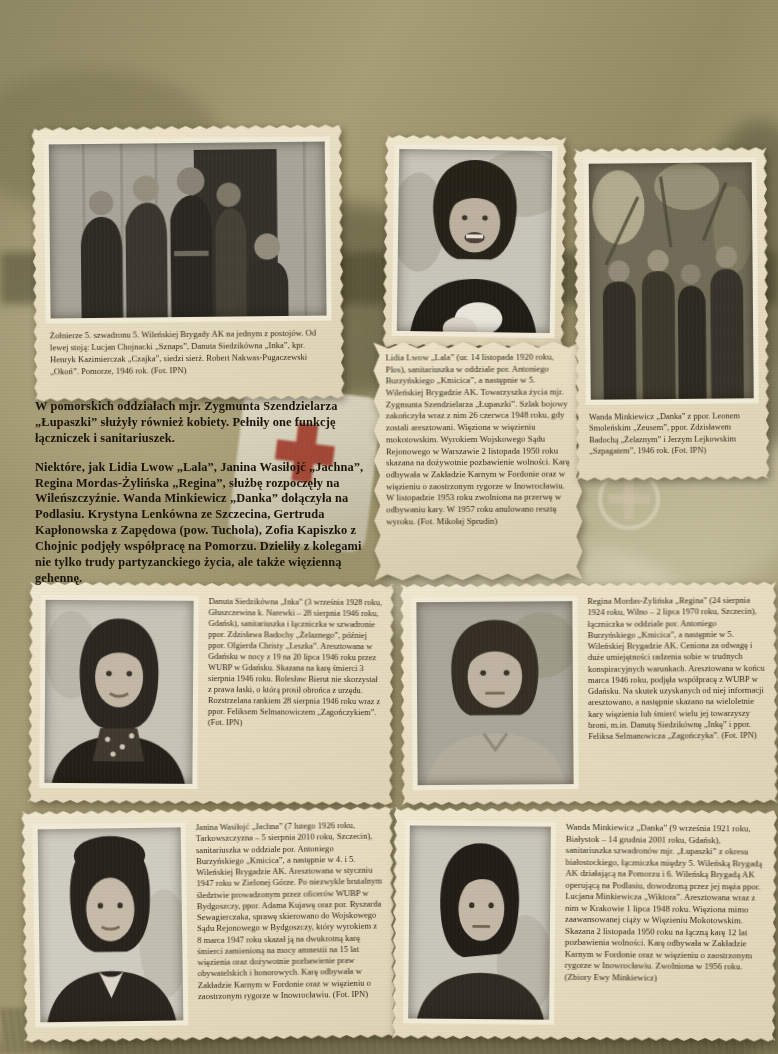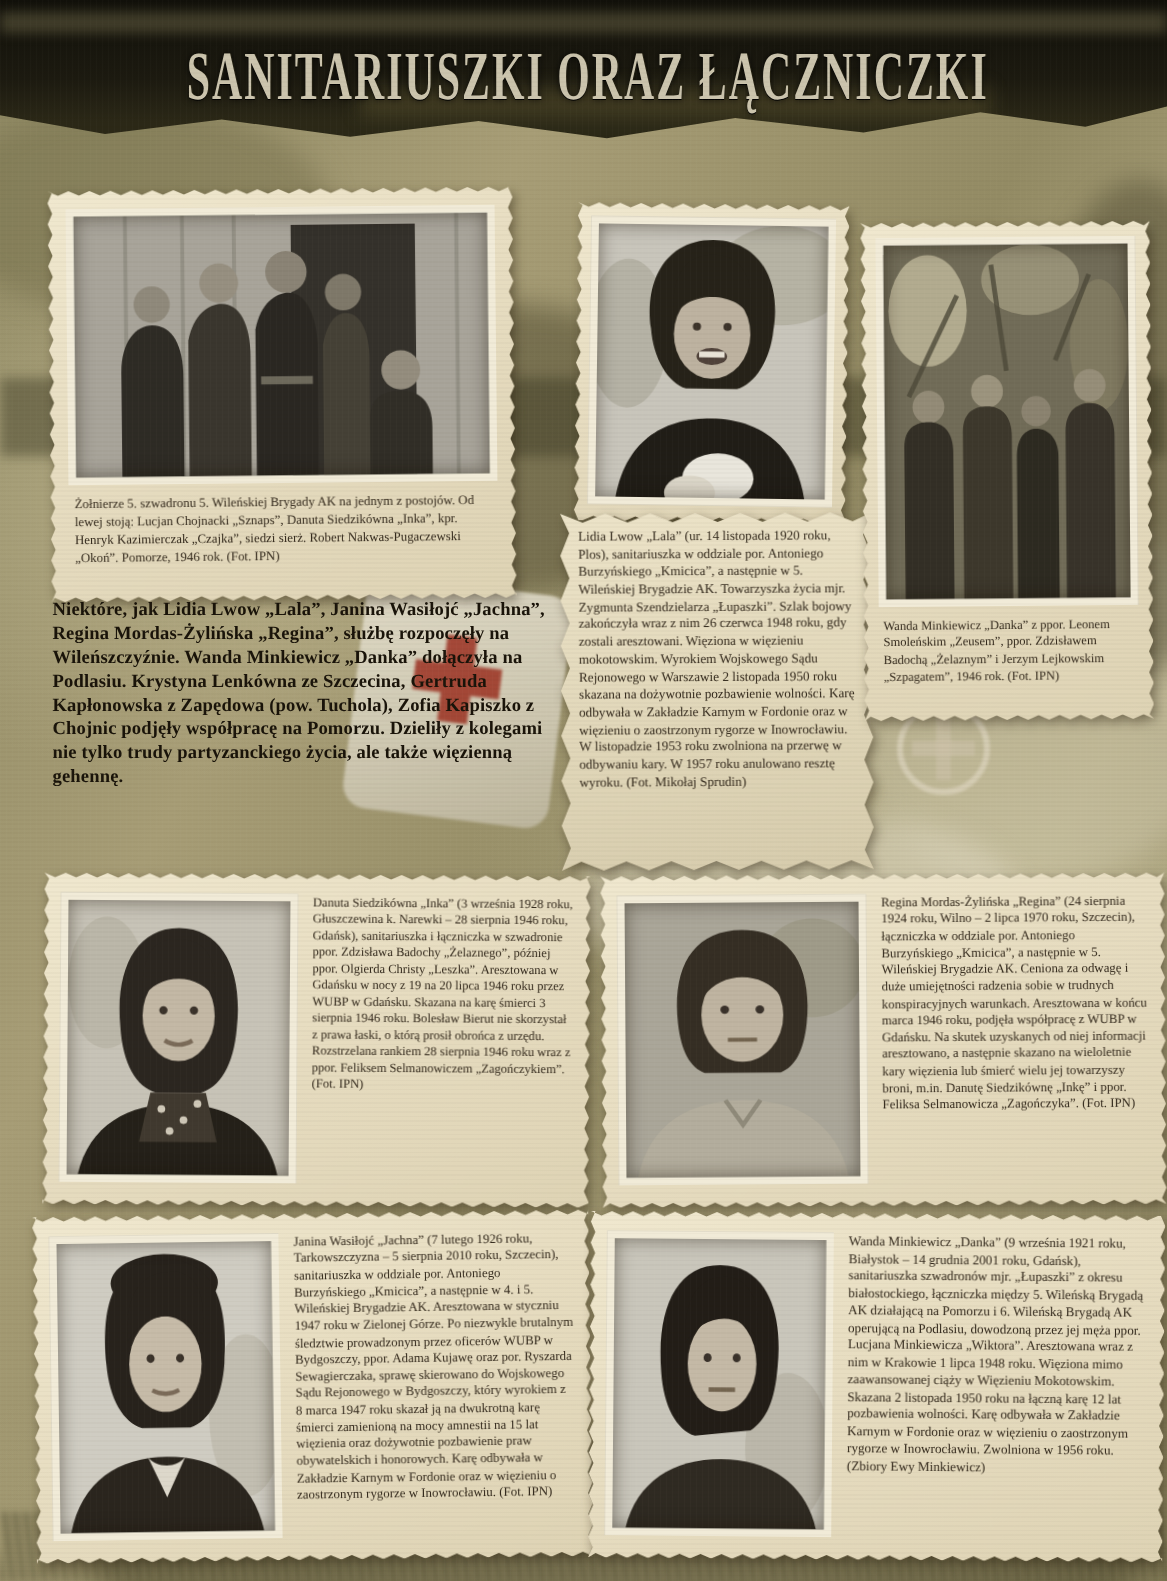--- a/index.html
+++ b/index.html
@@ -77,25 +77,20 @@
   <div class="bgblob b5"></div>
   <div class="bgblob b6"></div>
   <div class="bgband"></div>
   <div class="grass"></div>
 
   <div class="armband">
     <div class="cross"></div>
   </div>
   <div class="emblem"></div>
 
-  <div class="header">
-    <div class="streak"></div>
-    <div class="streak2"></div>
-    <h1 class="title">SANITARIUSZKI ORAZ ŁĄCZNICZKI</h1>
-  </div>
 
   <div class="pos" style="left:33px;top:126px;width:310px;height:274px;transform:rotate(-.6deg);">
     <section class="card deckle" style="clip-path: polygon(0px 0px, 7px 3px, 14px 0px, 21px 3px, 28px 0px, 35px 3px, 42px 0px, 49px 3px, 56px 0px, 63px 3px, 70px 0px, 77px 3px, 84px 0px, 91px 3px, 98px 0px, 105px 3px, 112px 0px, 119px 3px, 126px 0px, 133px 3px, 140px 0px, 147px 3px, 154px 0px, 161px 3px, 168px 0px, 175px 3px, 182px 0px, 189px 3px, 196px 0px, 203px 3px, 210px 0px, 217px 3px, 224px 0px, 231px 3px, 238px 0px, 245px 3px, 252px 0px, 259px 3px, 266px 0px, 273px 3px, 280px 0px, 287px 3px, 294px 0px, 301px 3px, 308px 0px, 307px 0px, 310px 7px, 307px 14px, 310px 21px, 307px 28px, 310px 35px, 307px 42px, 310px 49px, 307px 56px, 310px 63px, 307px 70px, 310px 77px, 307px 84px, 310px 91px, 307px 98px, 310px 105px, 307px 112px, 310px 119px, 307px 126px, 310px 133px, 307px 140px, 310px 147px, 307px 154px, 310px 161px, 307px 168px, 310px 175px, 307px 182px, 310px 189px, 307px 196px, 310px 203px, 307px 210px, 310px 217px, 307px 224px, 310px 231px, 307px 238px, 310px 245px, 307px 252px, 310px 259px, 307px 266px, 310px 273px, 310px 271px, 303px 274px, 296px 271px, 289px 274px, 282px 271px, 275px 274px, 268px 271px, 261px 274px, 254px 271px, 247px 274px, 240px 271px, 233px 274px, 226px 271px, 219px 274px, 212px 271px, 205px 274px, 198px 271px, 191px 274px, 184px 271px, 177px 274px, 170px 271px, 163px 274px, 156px 271px, 149px 274px, 142px 271px, 135px 274px, 128px 271px, 121px 274px, 114px 271px, 107px 274px, 100px 271px, 93px 274px, 86px 271px, 79px 274px, 72px 271px, 65px 274px, 58px 271px, 51px 274px, 44px 271px, 37px 274px, 30px 271px, 23px 274px, 16px 271px, 9px 274px, 2px 271px, 0px 274px, 3px 267px, 0px 260px, 3px 253px, 0px 246px, 3px 239px, 0px 232px, 3px 225px, 0px 218px, 3px 211px, 0px 204px, 3px 197px, 0px 190px, 3px 183px, 0px 176px, 3px 169px, 0px 162px, 3px 155px, 0px 148px, 3px 141px, 0px 134px, 3px 127px, 0px 120px, 3px 113px, 0px 106px, 3px 99px, 0px 92px, 3px 85px, 0px 78px, 3px 71px, 0px 64px, 3px 57px, 0px 50px, 3px 43px, 0px 36px, 3px 29px, 0px 22px, 3px 15px, 0px 8px, 3px 1px);">
       <div class="photo" style="margin:12px 12px 7px;height:184px;">
         <svg viewBox="0 0 160 100" preserveAspectRatio="none">
           <rect width="160" height="100" fill="#a8a49a"></rect>
           <path d="M20 0V100M42 0V100M62 0V100M148 0V100" stroke="#8b887d" stroke-width="1.5" opacity=".7"></path>
           <rect x="84" y="4" width="48" height="96" fill="#34312b"></rect>
           <circle cx="30" cy="34" r="7" fill="#8f897b"></circle>
             <circle cx="56" cy="26" r="7.5" fill="#968f80"></circle>
@@ -159,20 +154,21 @@
           <path d="M32 140V74C32 66 37 64 42 64C48 64 52 68 52 76V140Z" fill="#3d382c"></path>
           <path d="M54 140V84C54 76 58 73 62 73C67 73 71 77 71 84V140Z" fill="#2d2a21"></path>
           <path d="M74 140V74C74 66 79 63 84 63C90 63 94 68 94 76V140Z" fill="#38332a"></path>
         </svg>
       </div>
       <p class="cap" style="margin:0 13px;font-size:8.4px;line-height:1.36;">Wanda Minkiewicz „Danka” z ppor. Leonem Smoleńskim „Zeusem”, ppor. Zdzisławem Badochą „Żelaznym” i Jerzym Lejkowskim „Szpagatem”, 1946 rok. (Fot. IPN)</p>
     </section>
   </div>
 
   <div class="intro">
+    <p>W pomorskich oddziałach mjr. Zygmunta Szendzielarza „Łupaszki” służyły również kobiety. Pełniły one funkcję łączniczek i sanitariuszek.</p>
     <p>Niektóre, jak Lidia Lwow „Lala”, Janina Wasiłojć „Jachna”, Regina Mordas-Żylińska „Regina”, służbę rozpoczęły na Wileńszczyźnie. Wanda Minkiewicz „Danka” dołączyła na Podlasiu. Krystyna Lenkówna ze Szczecina, Gertruda Kapłonowska z Zapędowa (pow. Tuchola), Zofia Kapiszko z Chojnic podjęły współpracę na Pomorzu. Dzieliły z kolegami nie tylko trudy partyzanckiego życia, ale także więzienną gehennę.</p>
   </div>
 
   <div class="pos" style="left:29px;top:583px;width:364px;height:221px;transform:rotate(.4deg);">
     <section class="card deckle bio" style="clip-path: polygon(0px 0px, 7px 3px, 14px 0px, 21px 3px, 28px 0px, 35px 3px, 42px 0px, 49px 3px, 56px 0px, 63px 3px, 70px 0px, 77px 3px, 84px 0px, 91px 3px, 98px 0px, 105px 3px, 112px 0px, 119px 3px, 126px 0px, 133px 3px, 140px 0px, 147px 3px, 154px 0px, 161px 3px, 168px 0px, 175px 3px, 182px 0px, 189px 3px, 196px 0px, 203px 3px, 210px 0px, 217px 3px, 224px 0px, 231px 3px, 238px 0px, 245px 3px, 252px 0px, 259px 3px, 266px 0px, 273px 3px, 280px 0px, 287px 3px, 294px 0px, 301px 3px, 308px 0px, 315px 3px, 322px 0px, 329px 3px, 336px 0px, 343px 3px, 350px 0px, 357px 3px, 364px 0px, 361px 0px, 364px 7px, 361px 14px, 364px 21px, 361px 28px, 364px 35px, 361px 42px, 364px 49px, 361px 56px, 364px 63px, 361px 70px, 364px 77px, 361px 84px, 364px 91px, 361px 98px, 364px 105px, 361px 112px, 364px 119px, 361px 126px, 364px 133px, 361px 140px, 364px 147px, 361px 154px, 364px 161px, 361px 168px, 364px 175px, 361px 182px, 364px 189px, 361px 196px, 364px 203px, 361px 210px, 364px 217px, 364px 218px, 357px 221px, 350px 218px, 343px 221px, 336px 218px, 329px 221px, 322px 218px, 315px 221px, 308px 218px, 301px 221px, 294px 218px, 287px 221px, 280px 218px, 273px 221px, 266px 218px, 259px 221px, 252px 218px, 245px 221px, 238px 218px, 231px 221px, 224px 218px, 217px 221px, 210px 218px, 203px 221px, 196px 218px, 189px 221px, 182px 218px, 175px 221px, 168px 218px, 161px 221px, 154px 218px, 147px 221px, 140px 218px, 133px 221px, 126px 218px, 119px 221px, 112px 218px, 105px 221px, 98px 218px, 91px 221px, 84px 218px, 77px 221px, 70px 218px, 63px 221px, 56px 218px, 49px 221px, 42px 218px, 35px 221px, 28px 218px, 21px 221px, 14px 218px, 7px 221px, 0px 218px, 0px 221px, 3px 214px, 0px 207px, 3px 200px, 0px 193px, 3px 186px, 0px 179px, 3px 172px, 0px 165px, 3px 158px, 0px 151px, 3px 144px, 0px 137px, 3px 130px, 0px 123px, 3px 116px, 0px 109px, 3px 102px, 0px 95px, 3px 88px, 0px 81px, 3px 74px, 0px 67px, 3px 60px, 0px 53px, 3px 46px, 0px 39px, 3px 32px, 0px 25px, 3px 18px, 0px 11px, 3px 4px);">
       <div class="photo" style="width:158px;height:193px;">
         <svg viewBox="0 0 80 100" preserveAspectRatio="none">
           <rect width="80" height="100" fill="#c7c3b7"></rect>
           <ellipse cx="14" cy="30" rx="14" ry="24" fill="#b7b2a3" opacity=".7"></ellipse>
           <path d="M40 10C24 10 17 26 19 46C20 60 25 68 32 70L48 70C55 68 60 60 61 46C63 26 56 10 40 10Z" fill="#2b2620"></path>

